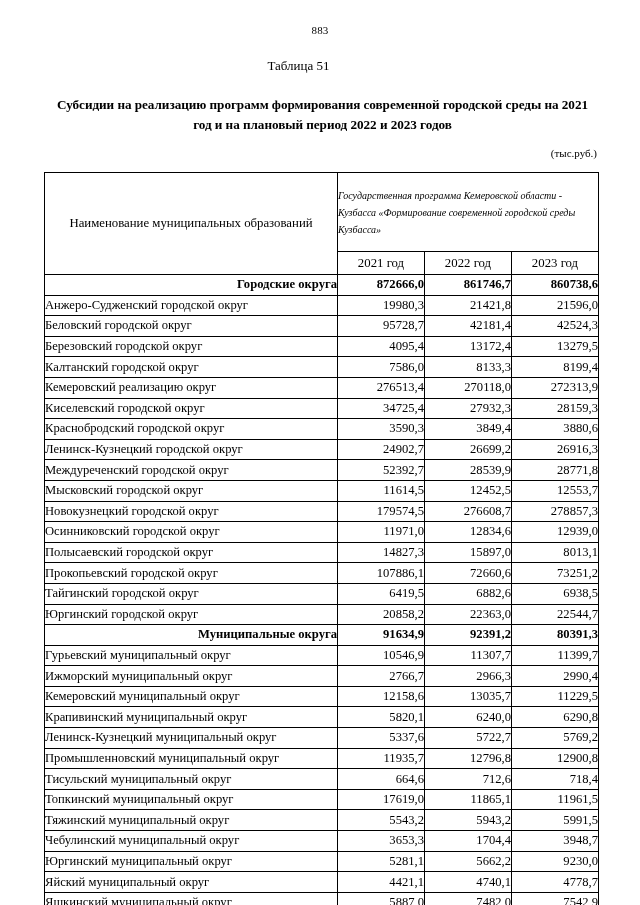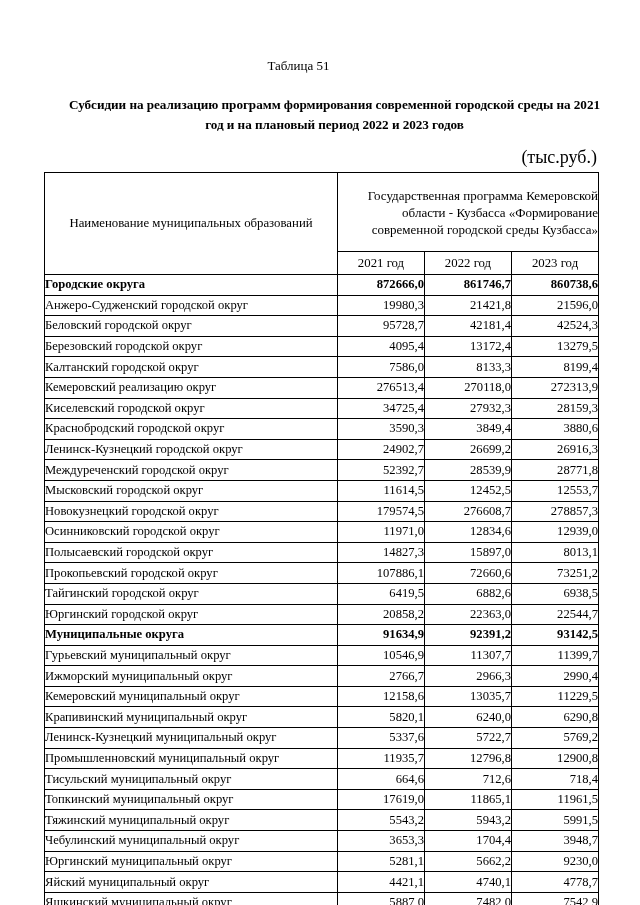--- a/index.html
+++ b/index.html
@@ -45,30 +45,29 @@
   .doc-title {
     position: absolute;
     top: 95px;
     left: 50px;
     width: 545px;
     text-align: center;
     font-size: 13.2px;
     font-weight: bold;
     line-height: 20px;
     letter-spacing: -0.05px;
-    margin-left: 12px;
   }
 
   .units-note {
     position: absolute;
     top: 147px;
     left: 0;
     width: 597px;
     text-align: right;
-    font-size: 18px;
+    font-size: 11px;
   }
 
   .table-wrap {
     position: absolute;
     top: 172px;
     left: 44px;
     width: 553px;
   }
 
   table.grid {
@@ -93,25 +92,26 @@
     text-align: center;
     vertical-align: top;
     padding: 6px 8px 0 8px;
     font-size: 12.8px;
     line-height: 17px;
     margin-left: 15px;
   }
 
   .hdr-prog {
     height: 78px;
-    text-align: right;
+    text-align: left;
     vertical-align: top;
     padding: 6px 6px 0 6px;
-    font-size: 13px;
+    font-size: 10px;
     line-height: 17px;
+    font-style: italic;
   }
 
   .hdr-year {
     height: 22px;
     font-size: 12.8px;
     padding: 1px 4px;
   }
 
   tbody td {
     height: 19.6px;
@@ -126,27 +126,29 @@
 
   td.num {
     text-align: right;
     padding: 0 4px 0 3px;
     white-space: nowrap;
     font-size: 12.6px;
   }
 
   tr.section td {
     font-weight: bold;
+    text-align: right;
   }
 </style>
 </head>
 <body>
 
 <div class="page">
 
+  <div class="page-number">883</div>
 
   <div class="table-caption-number">Таблица 51</div>
 
   <div class="doc-title">Субсидии на реализацию программ формирования современной городской среды на 2021 год и на плановый период 2022 и 2023 годов</div>
 
   <div class="units-note">(тыс.руб.)</div>
 
   <div class="table-wrap">
     <table class="grid">
       <colgroup>
@@ -266,21 +268,21 @@
           <tr>
             <td class="name">Юргинский городской округ</td>
             <td class="num">20858,2</td>
             <td class="num">22363,0</td>
             <td class="num">22544,7</td>
           </tr>
           <tr class="section">
             <td class="name">Муниципальные округа</td>
             <td class="num">91634,9</td>
             <td class="num">92391,2</td>
-            <td class="num">93142,5</td>
+            <td class="num">80391,3</td>
           </tr>
           <tr>
             <td class="name">Гурьевский муниципальный округ</td>
             <td class="num">10546,9</td>
             <td class="num">11307,7</td>
             <td class="num">11399,7</td>
           </tr>
           <tr>
             <td class="name">Ижморский муниципальный округ</td>
             <td class="num">2766,7</td>

